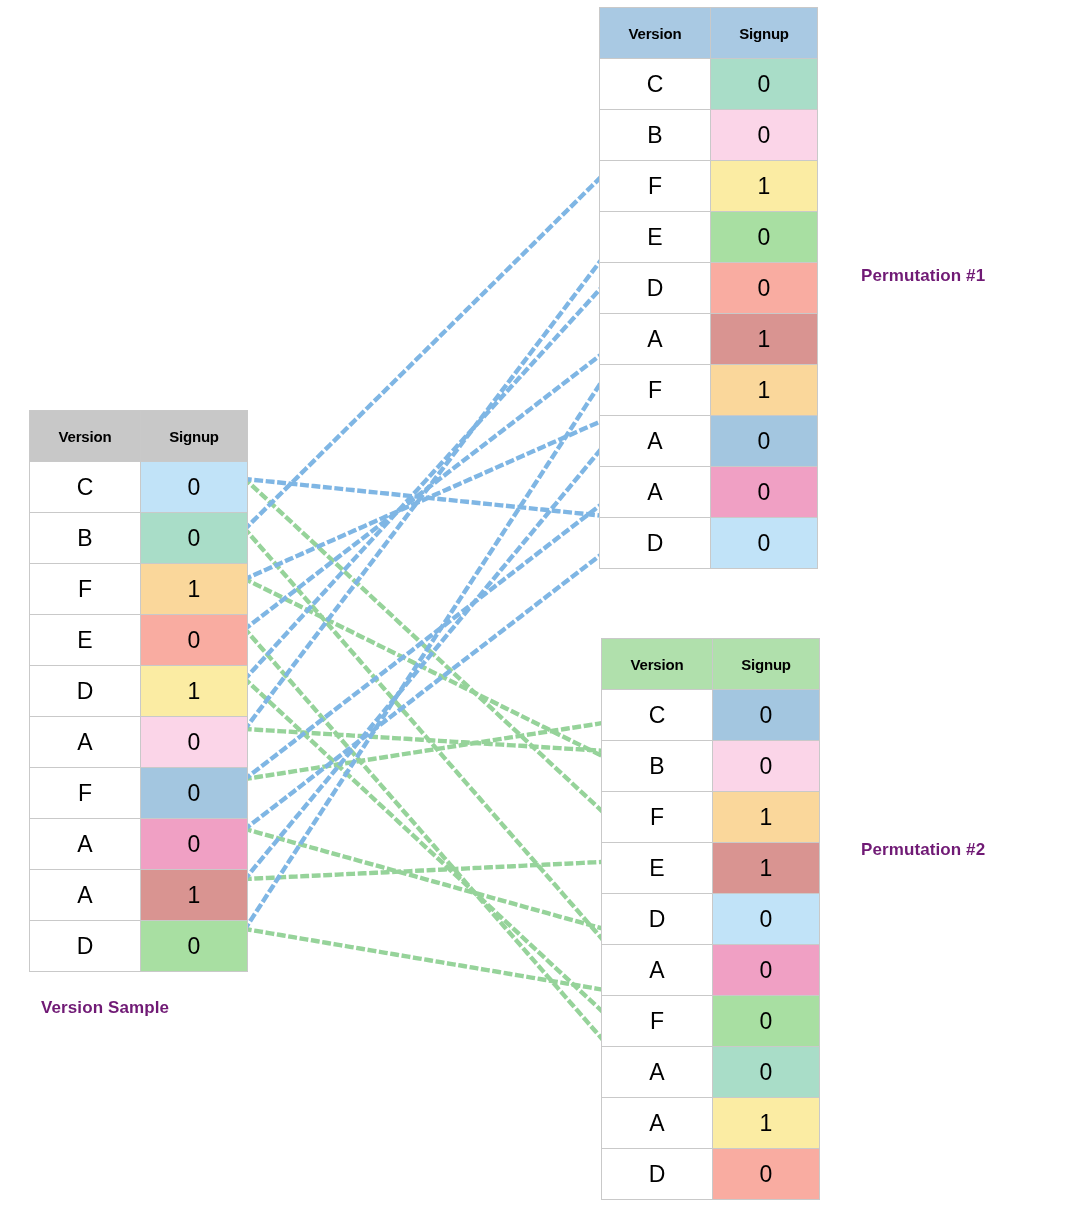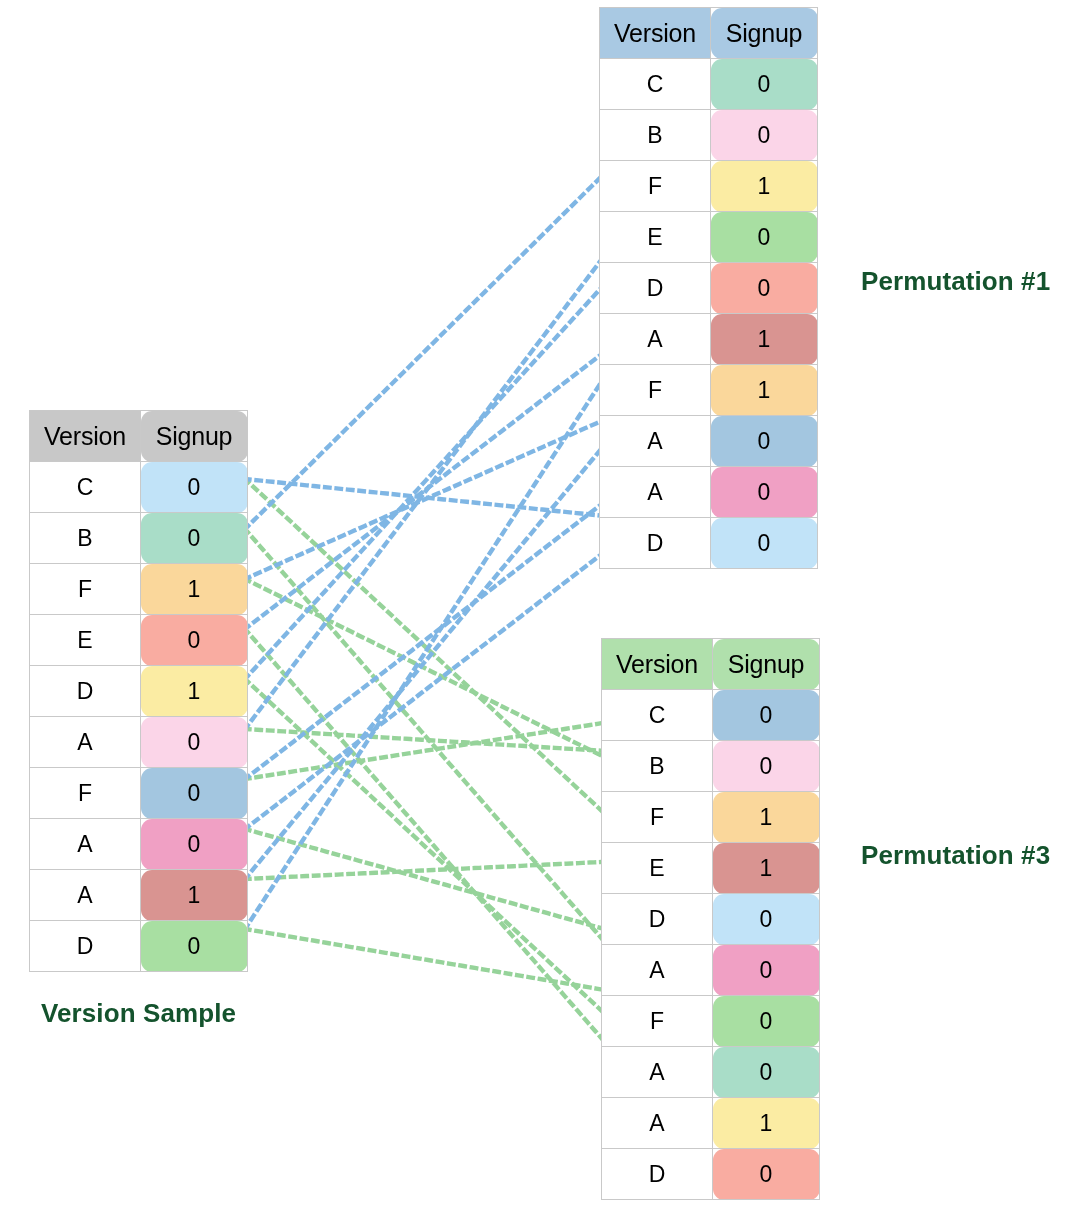--- a/index.html
+++ b/index.html
@@ -35,46 +35,46 @@
     padding: 0;
     height: 50px;
     text-align: center;
     vertical-align: middle;
     font-size: 23px;
     font-weight: 400;
     color: #000;
     font-family: "Liberation Sans", sans-serif;
   }
   .tbl th {
-    font-weight: normal;
-    font-size: 25px;
+    font-weight: bold;
+    font-size: 15px;
     letter-spacing: -0.2px;
   }
   .col-version { width: 110px; }
-  .col-signup  { width: 106px; border-radius: 11px; }
+  .col-signup  { width: 106px; }
 
   
   .hdr-orig th { background: #c8c8c8; }
   .hdr-p1 th   { background: #a9c9e3; }
   .hdr-p2 th   { background: #b0e0ac; }
 
   
   .vcell { background: #ffffff; }
 
   
   #tbl-original   { left: 29px;  top: 410px; }
   #tbl-perm1      { left: 599px; top: 7px;   }
   #tbl-perm2      { left: 601px; top: 638px; }
 
   
   .caption {
     position: absolute;
-    font-size: 26px;
+    font-size: 17px;
     font-weight: bold;
-    color: #14532d;
+    color: #701a75;
     letter-spacing: 0.1px;
     white-space: nowrap;
     font-family: "Liberation Sans", sans-serif;
     text-align: center;
   }
   #cap-original { left: 41px;  top: 998px; }
   #cap-perm1    { left: 861px; top: 266px; }
   #cap-perm2    { left: 861px; top: 840px; }
 
   
@@ -282,15 +282,15 @@
         </tr>
         <tr>
           <td class="col-version vcell">D</td>
           <td class="col-signup" style="background: rgb(249, 172, 161);">0</td>
         </tr>
       </tbody>
   </table>
 
   <div class="caption" id="cap-original">Version Sample</div>
   <div class="caption" id="cap-perm1">Permutation #1</div>
-  <div class="caption" id="cap-perm2">Permutation #3</div>
+  <div class="caption" id="cap-perm2">Permutation #2</div>
 
 </div>
 
 </body></html>

